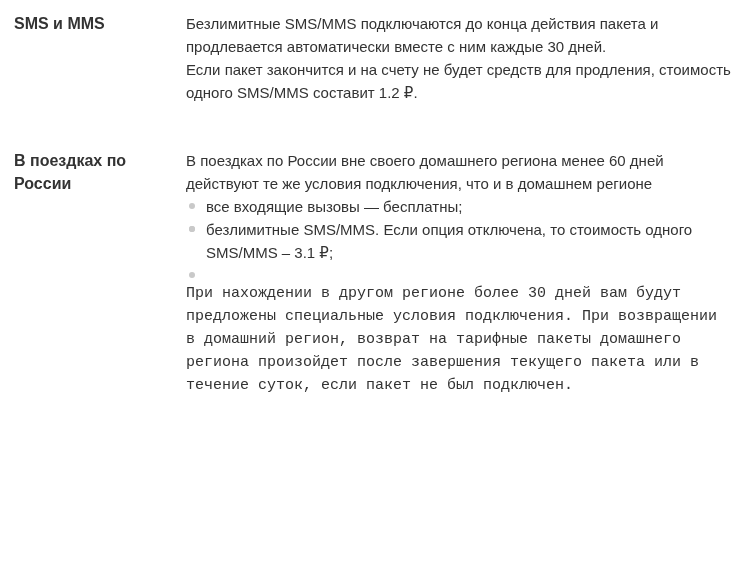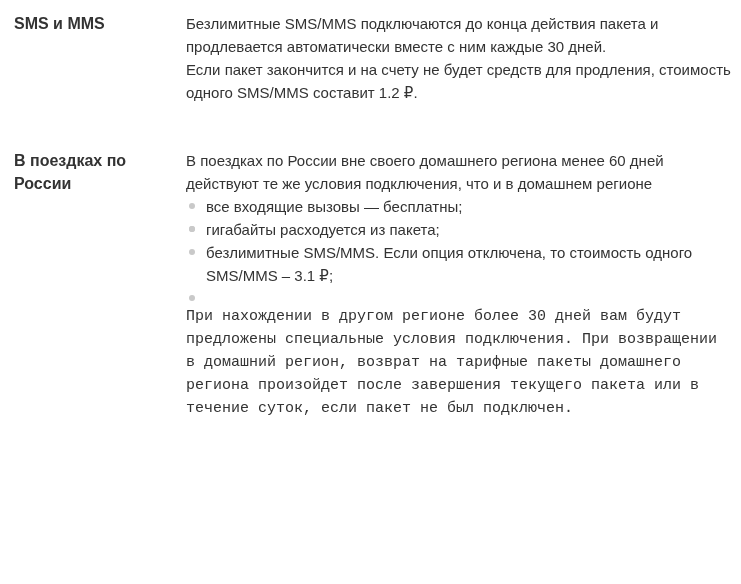--- a/index.html
+++ b/index.html
@@ -102,24 +102,20 @@
       <ul class="bullets">
         <li>
           <span class="bullet-dot"></span>
           <span class="li-text">все входящие вызовы — бесплатны;</span>
         </li>
         <li>
           <span class="bullet-dot"></span>
         </li>
         <li>
           <span class="bullet-dot"></span>
-          <span class="li-text">гигабайты расходуется из пакета;</span>
-        </li>
-        <li>
-          <span class="bullet-dot"></span>
           <span class="li-text">безлимитные SMS/MMS. Если опция отключена, то стоимость одного SMS/MMS – 3.1 ₽;</span>
         </li>
         <li>
           <span class="bullet-dot"></span>
         </li>
       </ul>
 
       <p class="para para-closing">При нахождении в другом регионе более 30 дней вам будут предложены специальные условия подключения. При возвращении в домашний регион, возврат на тарифные пакеты домашнего региона произойдет после завершения текущего пакета или в течение суток, если пакет не был подключен.</p>
     </div>
   </section>

